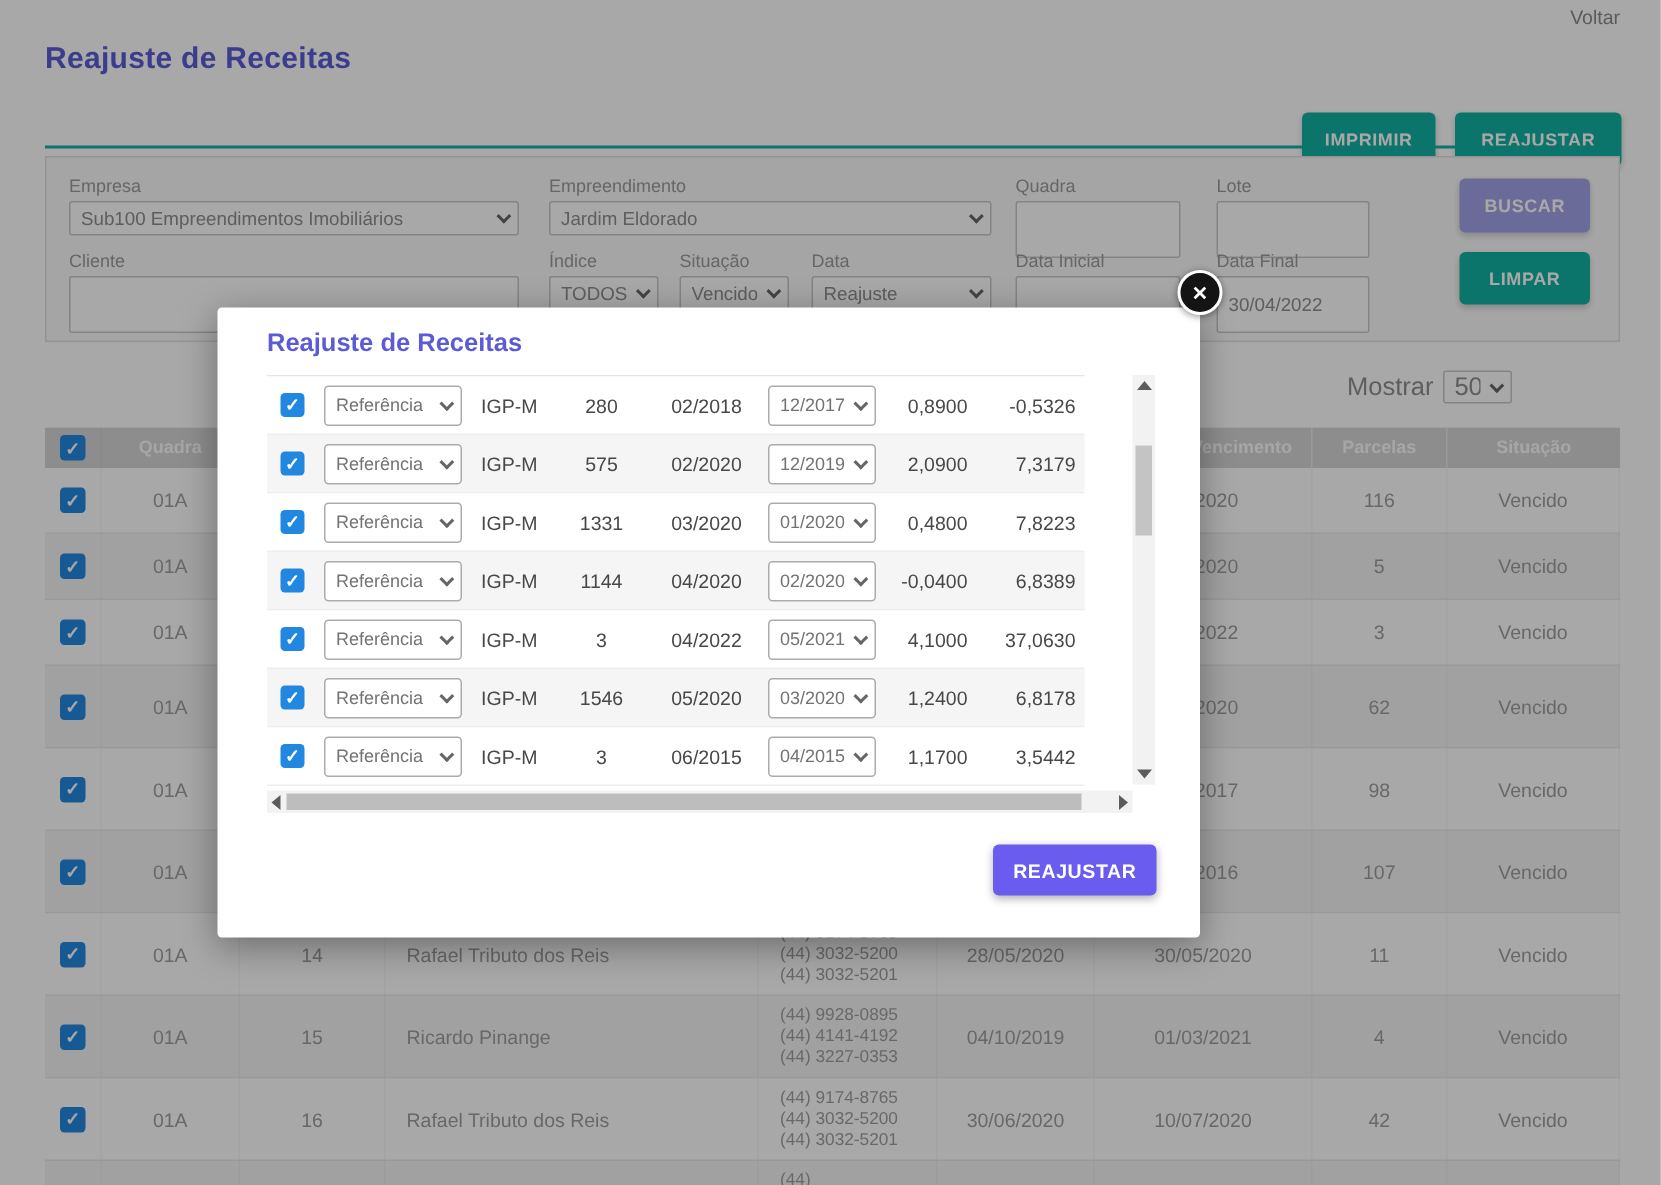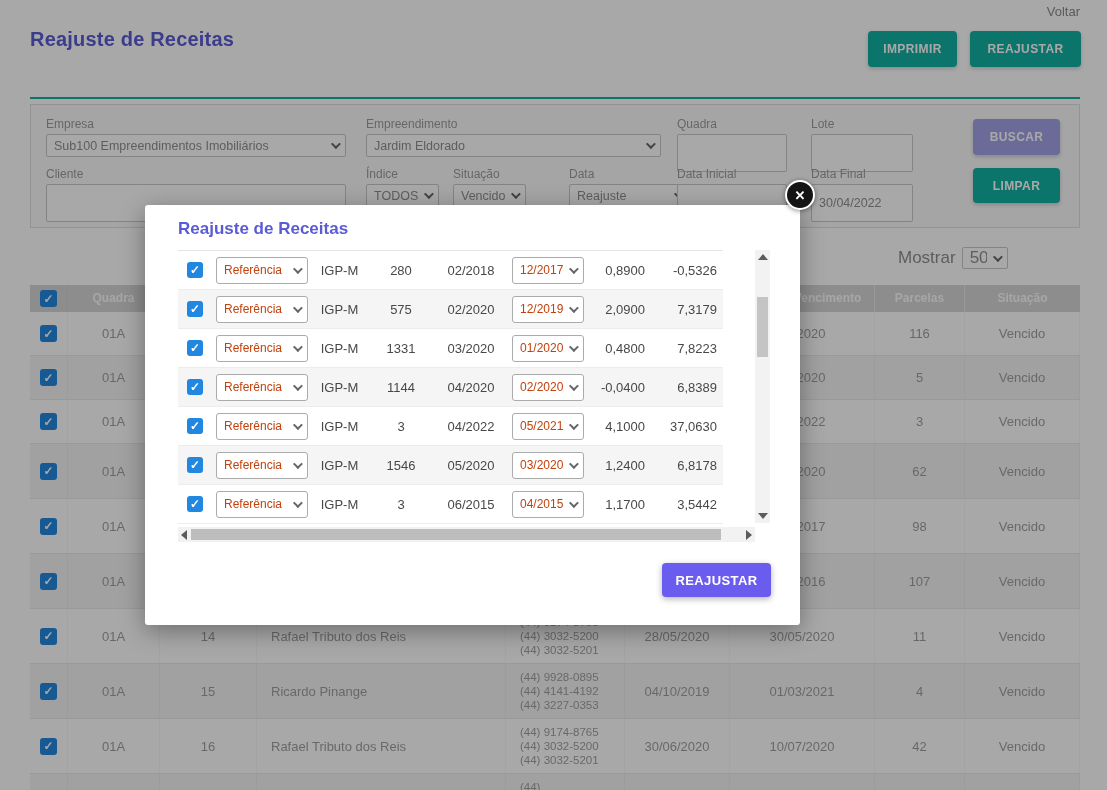--- a/index.html
+++ b/index.html
@@ -10,21 +10,21 @@
   html,body{width:1107px; height:790px; overflow:hidden;}
   body{font-family:"Liberation Sans", sans-serif; background:#ffffff; position:relative;}
 
   .abs{position:absolute;}
 
   
   .voltar{position:absolute; top:4px; right:27px; font-size:13px; color:#8a8a8a; cursor:pointer; text-decoration:none;}
   .page-title{position:absolute; left:30px; top:28px; font-size:20px; font-weight:bold; color:var(--title-purple); letter-spacing:.2px;}
   .btn{border:none; border-radius:4px; color:#fff; font-weight:bold; font-size:12px; letter-spacing:.4px;
        font-family:"Liberation Sans",sans-serif; cursor:pointer; box-shadow:0 2px 4px rgba(0,0,0,.18);}
-  .btn-teal{background:var(--teal);}
+  .btn-teal{background:var(--teal);margin-top:44px;}
   #btn-imprimir{left:868px; top:31px; width:89px; height:36px;}
   #btn-reajustar-top{left:970px; top:31px; width:111px; height:36px;}
   .teal-hr{position:absolute; left:30px; top:97px; width:1050px; height:2px; background:var(--teal);}
 
   
   .filter-panel{position:absolute; left:30px; top:104px; width:1050px; height:124px;
                 background:#fbfbfb; border:1px solid #e0e0e0;}
   .field{position:absolute;}
   .field label{display:block; font-size:12px; color:#9c9c9c; margin-bottom:3px;}
   .inp, .sel{height:23px; border:1px solid #c9c9c9; border-radius:2px; background:#fff;
@@ -34,21 +34,21 @@
   .sel .sel-txt{white-space:nowrap; overflow:hidden;}
   .chev{width:7px; height:7px; border-right:2px solid #666; border-bottom:2px solid #666;
         transform:rotate(45deg) translateY(-2px); flex-shrink:0; margin-left:6px;}
   #f-empresa{left:15px; top:12px; width:300px;}
   #f-empreendimento{left:335px; top:12px; width:295px;}
   #f-quadra{left:646px; top:12px; width:110px;}
   #f-lote{left:780px; top:12px; width:102px;}
   #f-cliente{left:15px; top:62px; width:300px;}
   #f-indice{left:335px; top:62px; width:73px;}
   #f-situacao{left:422px; top:62px; width:73px;}
-  #f-data{left:538px; top:62px; width:120px;}
+  #f-data{left:510px; top:62px; width:120px;}
   #f-data-inicial{left:646px; top:62px; width:110px;}
   #f-data-final{left:780px; top:62px; width:102px;}
   #btn-buscar{position:absolute; left:942px; top:14px; width:87px; height:36px; background:var(--buscar-purple);}
   #btn-limpar{position:absolute; left:942px; top:63px; width:87px; height:35px; background:var(--teal);}
 
   
   .mostrar{position:absolute; left:898px; top:247px; display:flex; align-items:center; gap:6px;}
   .mostrar span{font-size:17px; color:#8f8f8f;}
   .mostrar .sel{width:46px; height:22px;}
 
@@ -80,21 +80,21 @@
                font-family:"Liberation Sans",sans-serif;}
   .modal-close .x{font-size:13px; font-weight:bold; line-height:1;}
   .mlist{position:absolute; left:33px; top:45px; width:545px; border-top:1px solid #e5e5e5;}
   .mrow{display:flex; height:39px; align-items:center; border-bottom:1px solid #ededed; background:#fff;}
   .mrow.alt{background:#f5f5f5;}
   .mc{display:flex; align-items:center; justify-content:center; font-size:13px; color:#484848; height:100%;}
   .m-check{width:34px;} .m-tipo{width:100px;} .m-ind{width:55px;} .m-qtd{width:68px;}
   .m-mes{width:72px;} .m-ref{width:82px;}
   .m-pct{width:62px; justify-content:flex-end; padding-right:6px;}
   .m-acu{width:72px; justify-content:flex-end; padding-right:6px;}
-  .sel-sm{height:27px; font-size:12px; color:#c2410c; border:1px solid #ababab; border-radius:3px;}
+  .sel-sm{height:27px; font-size:12px; color:#737373; border:1px solid #ababab; border-radius:3px;}
   .m-tipo .sel-sm{width:92px;} .m-ref .sel-sm{width:72px;}
   .mrow .cb{width:16px; height:16px;}
 
   
   .vscroll{position:absolute; left:610px; top:45px; width:15px; height:273px; background:#f2f2f2;}
   .vthumb{position:absolute; left:2px; top:47px; width:11px; height:60px; background:#c4c4c4; cursor:pointer;}
   .tri{width:0; height:0; position:absolute; cursor:pointer;}
   .tri-up{left:3px; top:4px; border-left:5px solid transparent; border-right:5px solid transparent; border-bottom:6px solid #5c5c5c;}
   .tri-down{left:3px; bottom:4px; border-left:5px solid transparent; border-right:5px solid transparent; border-top:6px solid #5c5c5c;}
   .hscroll{position:absolute; left:33px; top:322px; width:577px; height:15px; background:#f2f2f2;}

